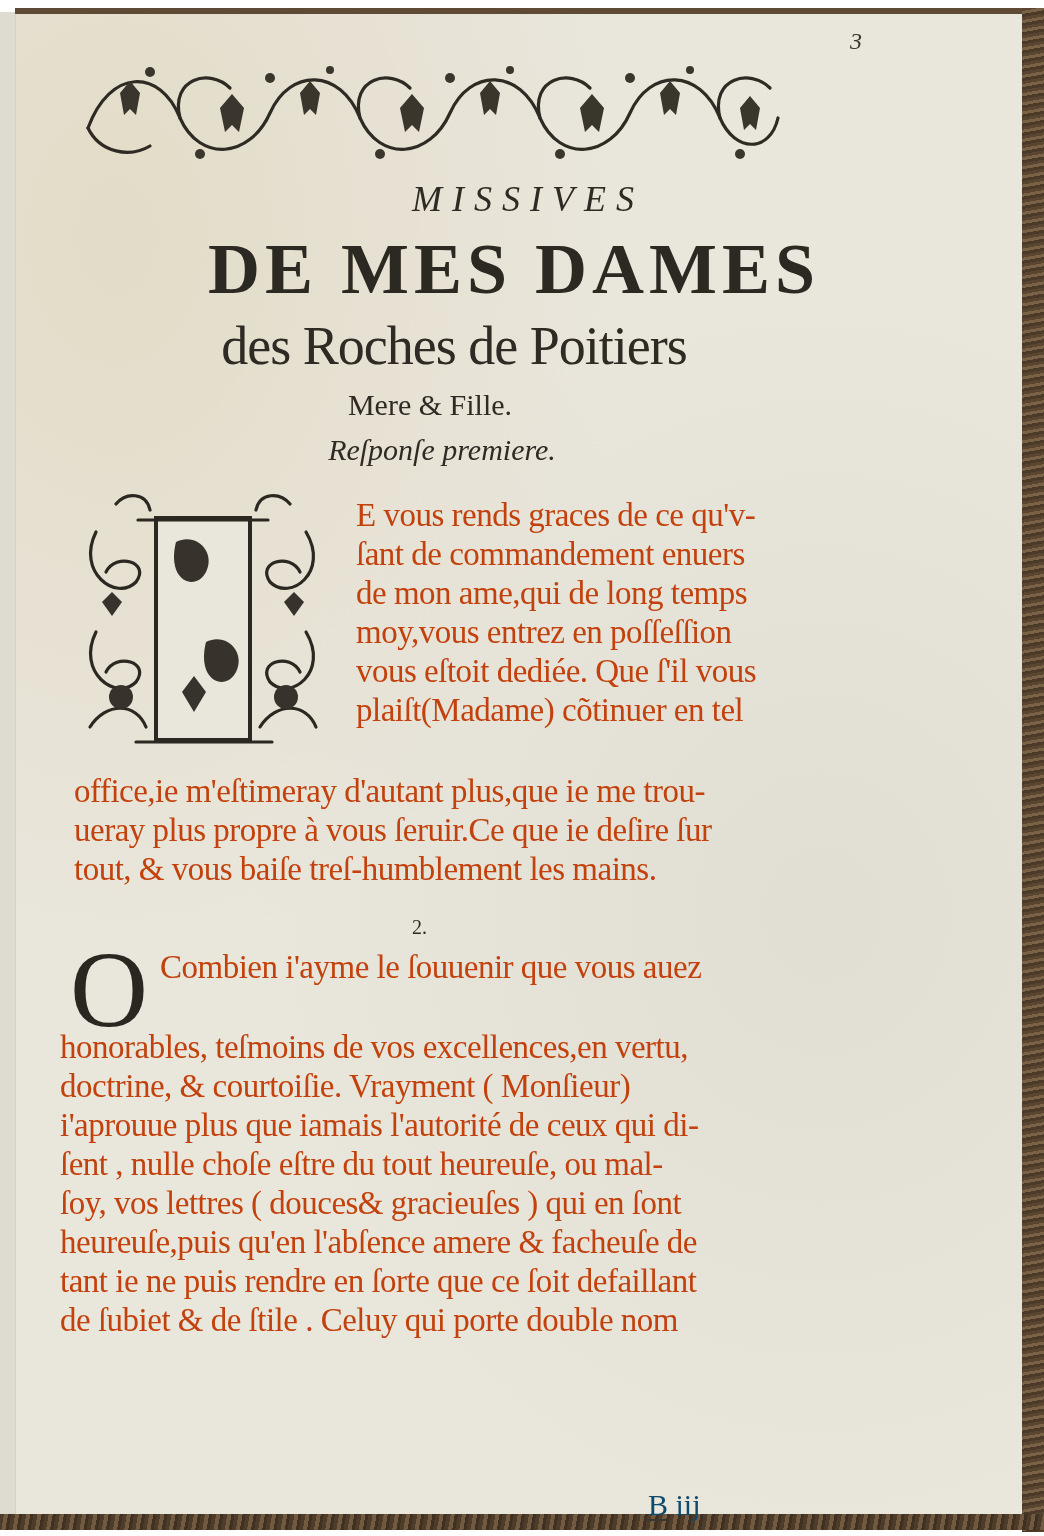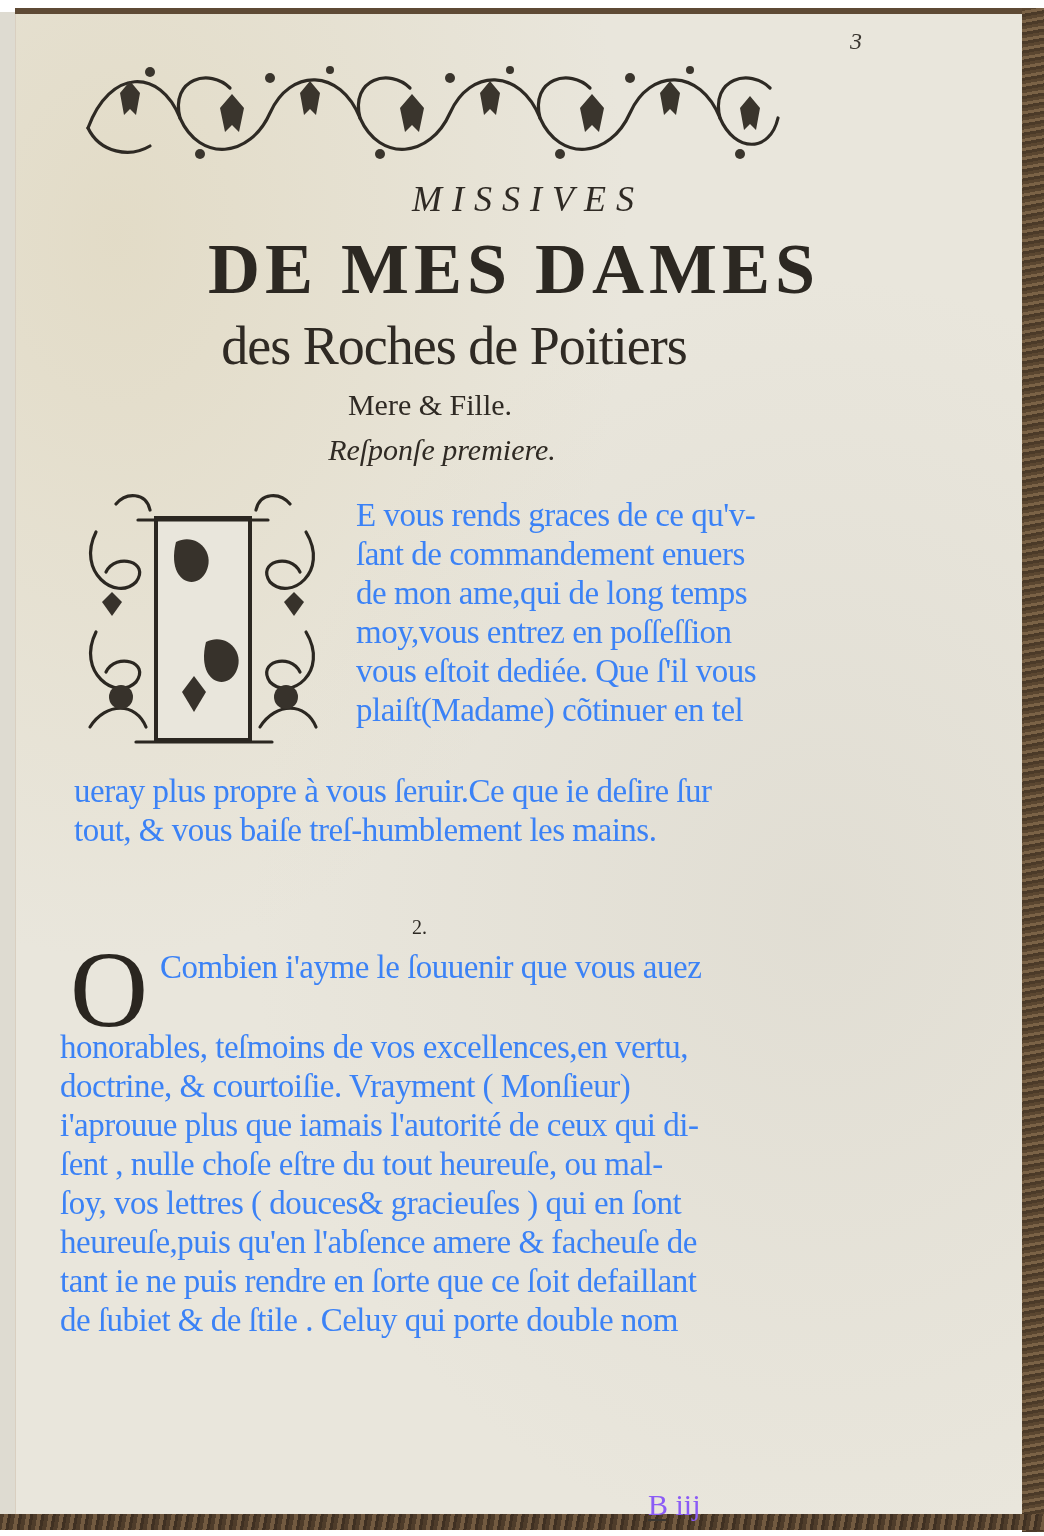--- a/index.html
+++ b/index.html
@@ -57,36 +57,36 @@
       font-size: 30px;
     }
     .response {
       top: 433px; left: -80px;
       font-style: italic; font-size: 30px;
     }
     .dropcap-box {
       position: absolute; left: 76px; top: 492px; width: 254px; height: 258px;
     }
     .body-text {
-      position: absolute; color: #3b82f6; font-size: 33px; line-height: 38px;
+      position: absolute; color: #c2410c; font-size: 33px; line-height: 38px;
       white-space: nowrap; letter-spacing: -0.5px;
     }
     .line { display: block; height: 38px; }
     .p1-indent { left: 356px; top: 496px; }
     .p1-full { left: 74px; top: 772px; }
     .section-num {
       position: absolute; left: 412px; top: 916px; font-size: 20px; color: #2d2923;
     }
     .dropcap-o {
       position: absolute; left: 70px; top: 940px; font-size: 108px; line-height: 100px; color: #2a2620;
     }
     .p2-indent { left: 160px; top: 948px; }
     .p2-full { left: 60px; top: 1028px; }
     .catchword {
-      position: absolute; left: 648px; top: 1488px; font-size: 30px; color: #8b5cf6;
+      position: absolute; left: 648px; top: 1488px; font-size: 30px; color: #0c4a6e;
     }
     .catchword .sig-underline {
       position: absolute; left: 0; top: 31px; width: 18px; height: 2px; background: #3a3630;
     }
     
     .p1-indent .line, .p1-full .line, .p2-indent .line, .p2-full .line { height: 39px; }
   </style>
 </head>
 <body>
 
@@ -163,20 +163,21 @@
 
 <div class="body-text p1-indent">
   <span class="line">E vous rends graces de ce qu'v-</span>
   <span class="line">ſant de commandement enuers</span>
   <span class="line">de mon ame,qui de long temps</span>
   <span class="line">moy,vous entrez en poſſeſſion</span>
   <span class="line">vous eſtoit dediée. Que ſ'il vous</span>
   <span class="line">plaiſt(Madame) cõtinuer en tel</span>
 </div>
 <div class="body-text p1-full">
+  <span class="line">office,ie m'eſtimeray d'autant plus,que ie me trou-</span>
   <span class="line">ueray plus propre à vous ſeruir.Ce que ie deſire ſur</span>
   <span class="line">tout, &amp; vous baiſe treſ-humblement les mains.</span>
 </div>
 
 <div class="section-num">2.</div>
 
 <div class="dropcap-o">O</div>
 <div class="body-text p2-indent">
   <span class="line">Combien i'ayme le ſouuenir que vous auez</span>
 </div>

